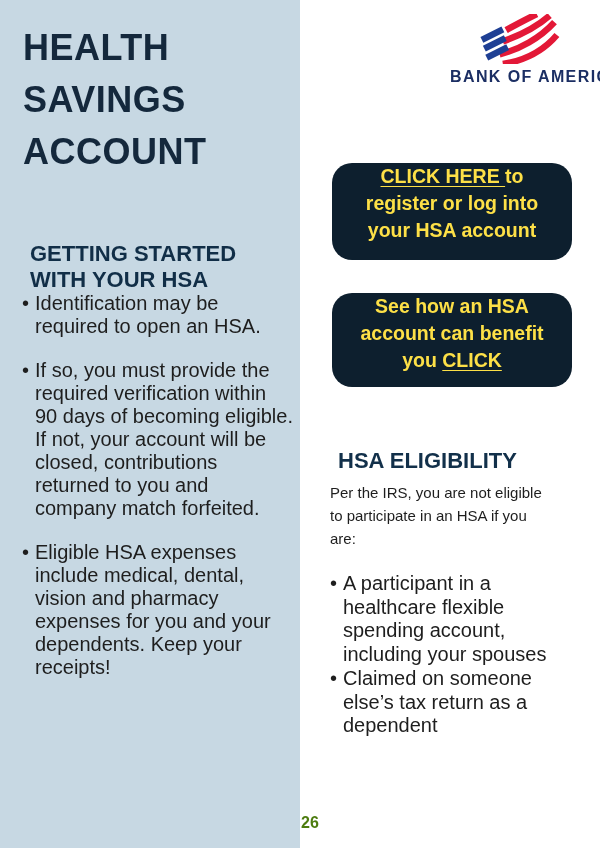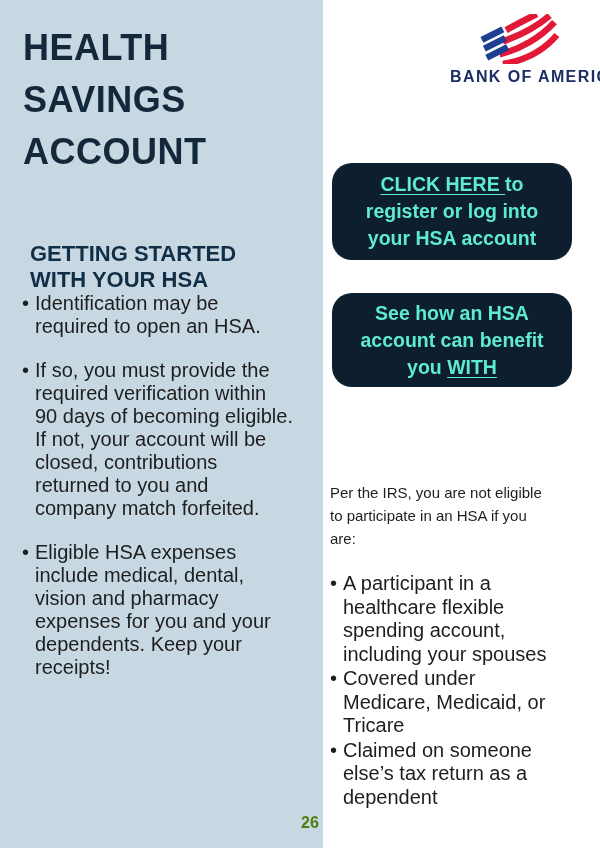--- a/index.html
+++ b/index.html
@@ -1,21 +1,21 @@
 <!DOCTYPE html>
 <html><head>
 <meta charset="utf-8">
 <style>
   html,body{margin:0;padding:0;background:#ffffff;}
   .page{
     position:relative;width:600px;height:848px;background:#ffffff;overflow:hidden;
     font-family:"Liberation Sans", sans-serif;color:#1e1e1e;
   }
   .left-panel{
-    position:absolute;left:0;top:0;width:300px;height:848px;background:#c7d8e3;padding-left:23px;
+    position:absolute;left:0;top:0;width:300px;height:848px;background:#c7d8e3;
   }
   .page-title{
     position:absolute;left:23px;top:22px;width:256px;
     font-size:36px;line-height:52px;font-weight:bold;letter-spacing:0.5px;
     color:#14283c;margin:0;
   }
   .section-heading{
     font-size:22px;line-height:26px;font-weight:bold;color:#112e47;margin:8px;
   }
   .left-heading{position:absolute;left:22px;top:233px;width:240px;}
@@ -29,22 +29,22 @@
   .logo{
     position:absolute;left:450px;top:14px;width:138px;text-align:center;
   }
   .logo svg{display:block;margin:0 auto;}
   .brand-name{
     display:block;margin-top:4px;font-size:16px;font-weight:bold;
     letter-spacing:1.4px;color:#1b2e63;white-space:nowrap;
   }
   .cta-button{
     position:absolute;left:332px;width:240px;background:#0d1f2e;border-radius:20px;
-    display:flex;align-items:center;justify-content:center;text-align:center;
-    color:#5eead4;font-size:19.5px;line-height:27px;font-weight:bold;
+    display:flex;justify-content:center;text-align:center;
+    color:#fde047;font-size:19.5px;line-height:27px;font-weight:bold;
     padding:0 12px;box-sizing:border-box;border:none;cursor:pointer;
     font-family:"Liberation Sans", sans-serif;
   }
   .cta-button .link{text-decoration:underline;text-underline-offset:3px;}
   .btn-register{top:163px;height:97px;}
   .btn-benefit{top:293px;height:94px;}
   .right-heading{position:absolute;left:330px;top:440px;width:250px;color:#12304a;}
   .eligibility-intro{
     position:absolute;left:330px;top:481px;width:220px;margin:0;
     font-size:15px;line-height:23px;
@@ -90,28 +90,28 @@
   </div>
 
   <div class="cta-button btn-register">
     <span>
       <span class="link">CLICK HERE </span><span>to register or log into your HSA account</span>
     </span>
   </div>
 
   <div class="cta-button btn-benefit">
     <span>
-      <span>See how an HSA account can benefit you </span><span class="link">WITH</span>
+      <span>See how an HSA account can benefit you </span><span class="link">CLICK</span>
     </span>
   </div>
 
+  <h2 class="section-heading right-heading">HSA ELIGIBILITY</h2>
 
   <p class="eligibility-intro">Per the IRS, you are not eligible to participate in an HSA if you are:</p>
 
   <ul class="bullet-list right-list">
     <li>A participant in a healthcare flexible spending account, including your spouses</li>
-    <li>Covered under Medicare, Medicaid, or Tricare</li>
     <li>Claimed on someone else’s tax return as a dependent</li>
   </ul>
 
   <div class="page-number">26</div>
 
 </div>
 
 </body></html>

